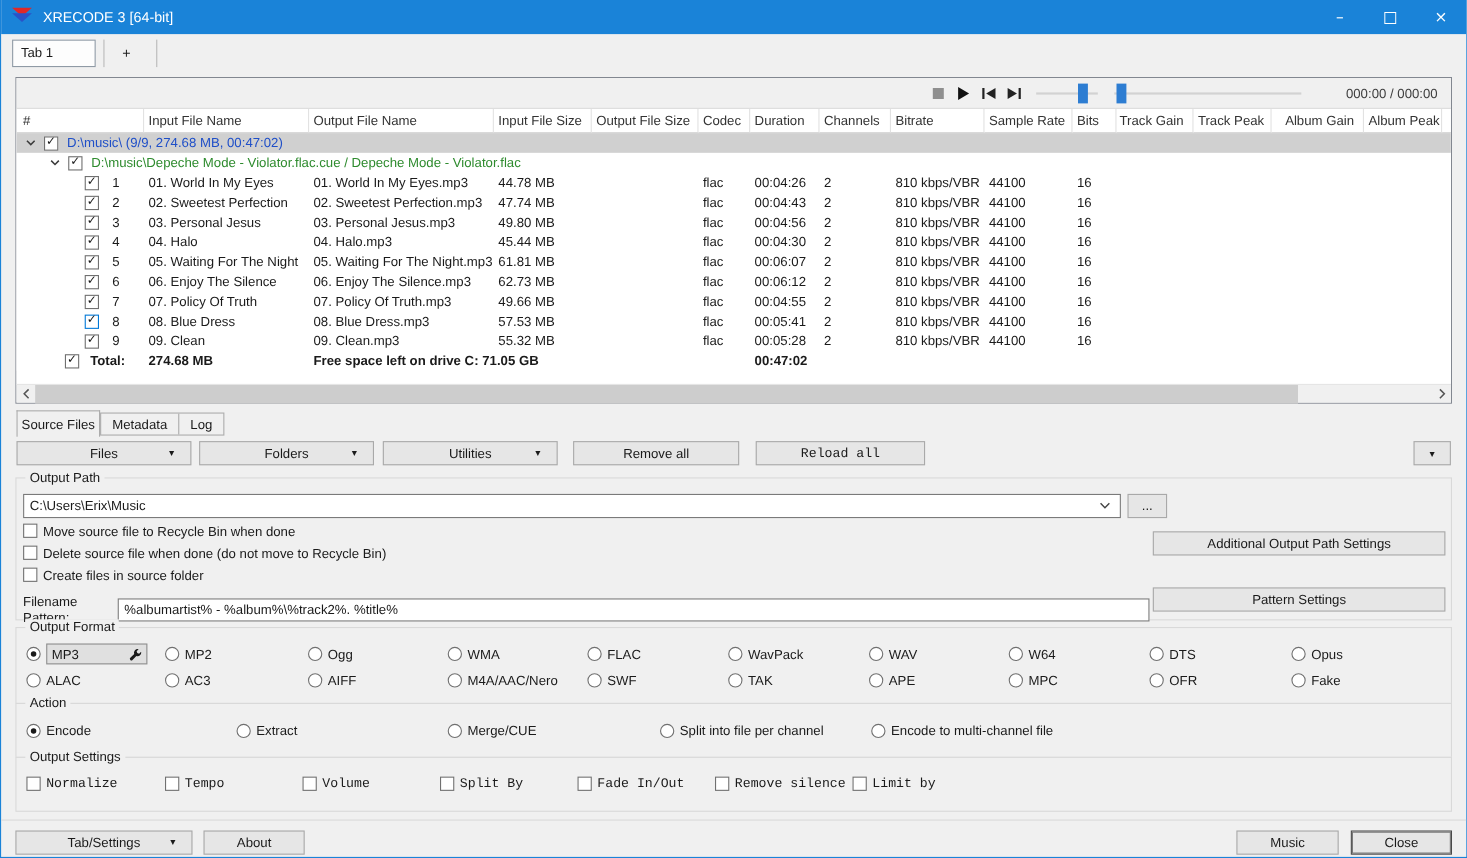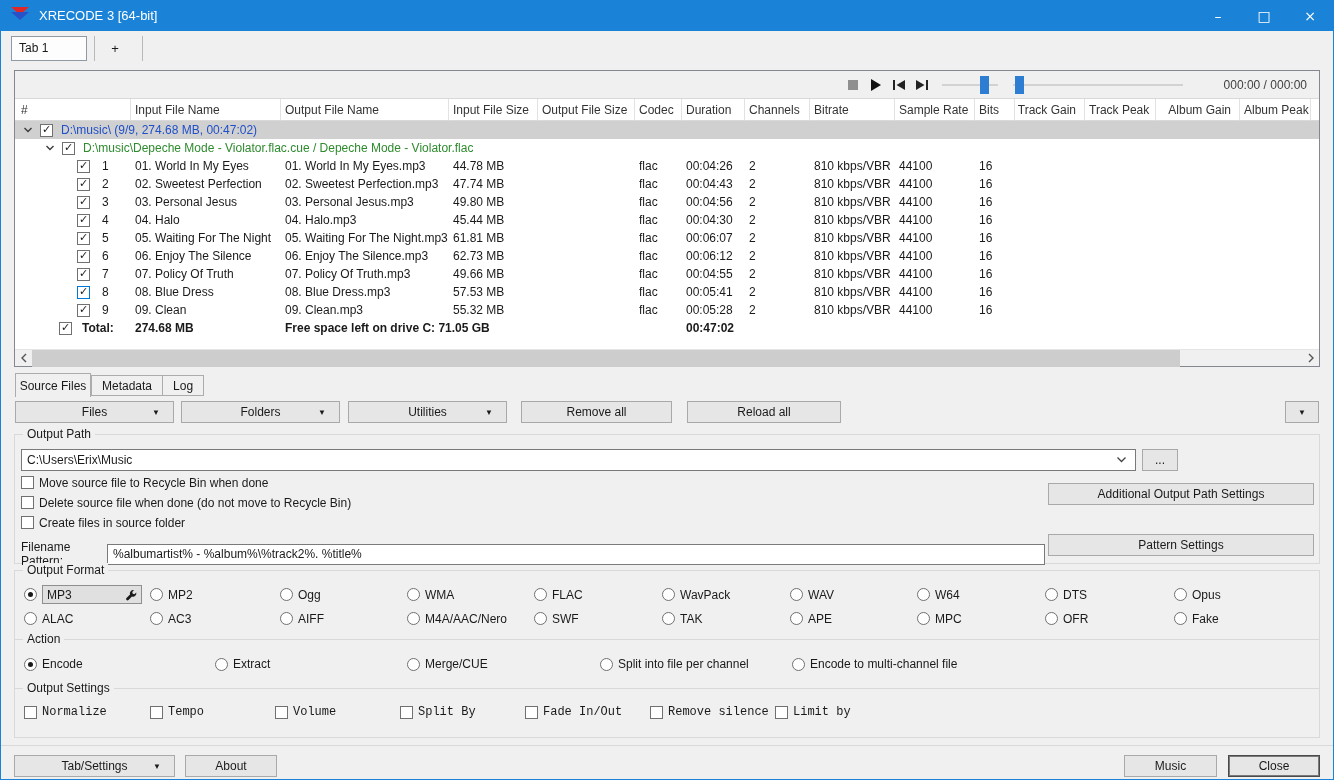--- a/index.html
+++ b/index.html
@@ -78,42 +78,42 @@
   .ltab-group { display: flex; height: 21px; border: 1px solid #acacac; margin-bottom: 1px; }
   .ltab { padding: 0 10px; display: flex; align-items: center; justify-content: center; }
   .ltab + .ltab { border-left: 1px solid #acacac; }
   
   .btn { background: #e6e6e6; border: 1px solid #a9a9a9; display: flex; align-items: center; justify-content: center; position: relative; color: #1a1a1a; height: 22px; }
   .btn .dd-arrow { position: absolute; right: 13px; top: 50%; transform: translateY(-50%); font-size: 8px; }
   .toolbar-row { margin: 4px 14px 0; display: flex; align-items: center; }
   .b-files, .b-folders, .b-utilities { width: 159px; }
   .b-folders { margin-left: 7px; } .b-utilities { margin-left: 8px; }
   .b-removeall { width: 151px; margin-left: 14px; }
-  .b-reloadall { width: 154px; margin-left: 15px; }
+  .b-reloadall { width: 154px; margin-left: 15px; font-family: Liberation Mono, monospace; }
   .b-more { width: 34px; margin-left: auto; font-size: 8px; }
   
   .gbox { border: 1px solid #d9d9d9; position: relative; margin: 0 13px; background: #f0f0f0; }
   .glabel { position: absolute; top: -8px; left: 8px; background: #f0f0f0; padding: 0 4px; }
   .gb-outputpath { margin-top: 11px; height: 130px; padding: 0 6px; }
   .path-row { display: flex; align-items: center; margin-top: 14px; }
-  .combo { flex: none; width: 1115px; height: 22px; background: #fff; border: 1px solid #7a7a7a; display: flex; align-items: center; padding-left: 5px; position: relative; }
+  .combo { flex: none; width: 998px; height: 22px; background: #fff; border: 1px solid #7a7a7a; display: flex; align-items: center; padding-left: 5px; position: relative; }
   .combo .chevron { position: absolute; right: 8px; top: 6px; }
   .b-browse { width: 36px; margin-left: 6px; }
   .cbrow { display: flex; align-items: center; height: 17px; margin-top: 3px; }
   .cbrow .clabel { margin-left: 5px; }
   .b-additional { position: absolute; right: 5px; top: 48px; width: 266px; }
   .pattern-row { display: flex; align-items: center; margin-top: 9px; }
   .pattern-label { width: 86px; }
   .pattern-input { width: 938px; height: 21px; background: #fff; border: 1px solid #7a7a7a; display: flex; align-items: center; padding-left: 5px; }
   .b-pattern { position: absolute; right: 5px; bottom: 7px; width: 266px; }
   
   .gb-format { margin-top: 6px; height: 70px; padding: 14px 0 0 9px; }
   .fmt-row { display: grid; grid-template-columns: 126px 130px 127px 127px 128px 128px 127px 128px 129px 1fr; height: 19px; align-items: center; }
   .fmt-row + .fmt-row { margin-top: 5px; }
-  .fmt-box { display: flex; align-items: center; justify-content: space-between; width: 100px; height: 19px; border: 1px solid #8f8f8f; background: #e0e0e0; padding: 0 4px; margin-left: 5px; }
+  .fmt-box { display: flex; align-items: center; justify-content: space-between; width: 92px; height: 19px; border: 1px solid #8f8f8f; background: #e0e0e0; padding: 0 4px; margin-left: 5px; }
   .gb-action { margin-top: -1px; height: 50px; padding: 17px 0 0 9px; }
   .act-row { display: grid; grid-template-columns: 191px 192px 193px 192px auto; align-items: center; }
   .gb-settings { margin-top: -1px; height: 50px; padding: 16px 0 0 9px; }
   .set-row { display: grid; grid-template-columns: 126px 125px 125px 125px 125px 125px auto; align-items: center; font-family: Liberation Mono, monospace; }
   
   .bottom-bar { border-top: 1px solid #d9d9d9; margin-top: 7px; padding: 9px 13px 0; display: flex; align-items: center; }
   .b-tabsettings { width: 161px; }
   .b-about { width: 92px; margin-left: 10px; }
   .b-start { width: 93px; margin-left: auto; }
   .b-close { width: 92px; margin-left: 11px; border: 1px solid #4a4a4a; box-shadow: inset 0 0 0 1px #7a7a7a; }

